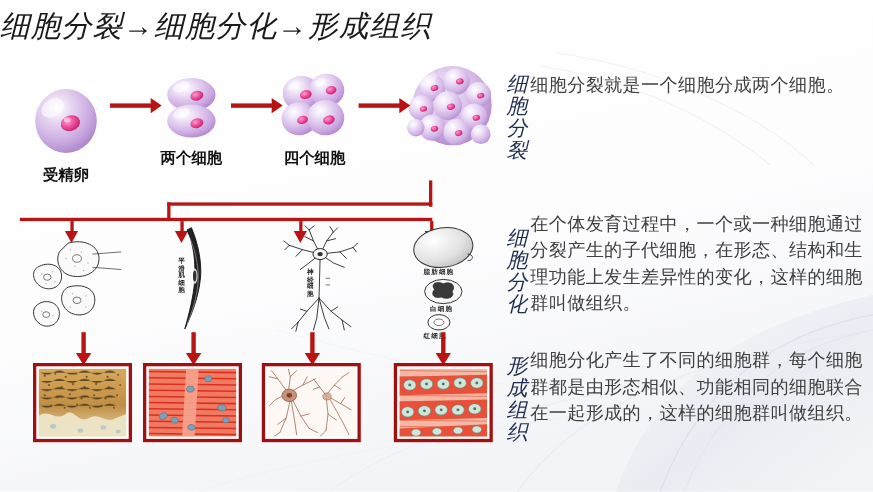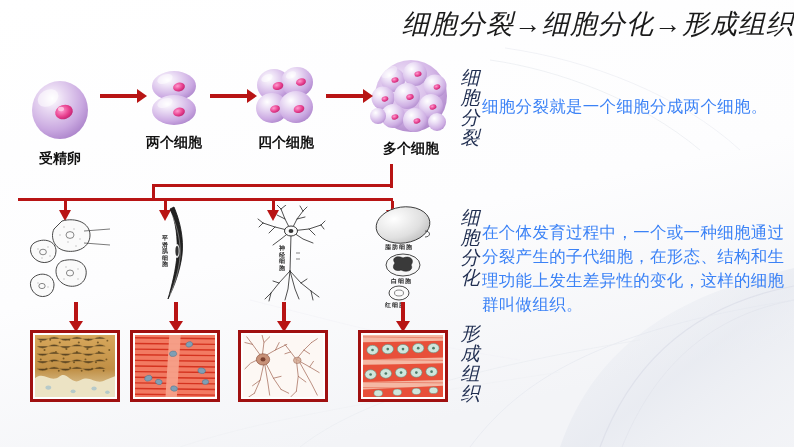--- a/index.html
+++ b/index.html
@@ -22,21 +22,21 @@
     z-index: 0;
     pointer-events: none;
   }
 
   
   .title {
     position: absolute;
     top: 4px;
     left: 0;
     width: 794px;
-    text-align: right;
+    text-align: left;
     font-size: 27px;
     line-height: 40px;
     color: #1a1a1a;
     font-family: "Liberation Serif", "DejaVu Serif", serif;
     font-style: italic;
     font-weight: 400;
     letter-spacing: 1px;
     white-space: nowrap;
     z-index: 6;
   }
@@ -154,27 +154,26 @@
     font-size: 19px;
     line-height: 20px;
     color: #1f2d50;
     width: 24px;
     text-align: center;
     flex: 0 0 24px;
     margin-top: 2px;
   }
   .vlabel span { display: block; }
   .btext {
-    font-family: Liberation Serif, serif;
+    font-family: Liberation Sans, sans-serif;
     font-size: 16.5px;
     line-height: 24px;
-    color: #3b82f6;
+    color: #404040;
     flex: 1;
     letter-spacing: 0.3px;
-    margin-top: 29px;
   }
 </style>
 </head>
 <body>
 
 <svg class="bg-deco" width="794" height="447" viewBox="0 0 794 447">
   <defs>
     <linearGradient id="bgGrad" x1="0" y1="0" x2="0.4" y2="1">
       <stop offset="0%" stop-color="#ffffff"></stop>
       <stop offset="60%" stop-color="#fdfdfe"></stop>
@@ -319,21 +318,20 @@
       <ellipse cx="32" cy="22" rx="3.6" ry="2.7" fill="url(#nucD)" transform="rotate(-15 32 22)"></ellipse>
       <ellipse cx="55" cy="16" rx="3.6" ry="2.7" fill="url(#nucD)" transform="rotate(-15 55 16)"></ellipse>
       <ellipse cx="74" cy="29" rx="3.4" ry="2.5" fill="url(#nucD)" transform="rotate(-15 74 29)"></ellipse>
       <ellipse cx="22" cy="41" rx="3.4" ry="2.5" fill="url(#nucD)" transform="rotate(-15 22 41)"></ellipse>
       <ellipse cx="47" cy="39" rx="3.8" ry="2.8" fill="url(#nucD)" transform="rotate(-15 47 39)"></ellipse>
       <ellipse cx="70" cy="49" rx="3.5" ry="2.6" fill="url(#nucD)" transform="rotate(-15 70 49)"></ellipse>
       <ellipse cx="32" cy="59" rx="3.5" ry="2.6" fill="url(#nucD)" transform="rotate(-15 32 59)"></ellipse>
       <ellipse cx="54" cy="63" rx="3.5" ry="2.6" fill="url(#nucD)" transform="rotate(-15 54 63)"></ellipse>
       <ellipse cx="26" cy="14" rx="9" ry="5" fill="#fff" opacity="0.35" transform="rotate(-30 26 14)"></ellipse>
     </svg>
-    <div class="stage-label">多个细胞</div>
   </div>
 </div>
 
 <div class="tree">
 
   <div class="tree-seg" style="left:390px; top:4px; width:3px; height:24px;"></div>
 
   <div class="tree-seg" style="left:152px; top:24px; width:241px; height:3px;"></div>
 
   <div class="tree-seg" style="left:18px; top:38px; width:375px; height:3px;"></div>
@@ -681,13 +679,14 @@
   <div class="btext">在个体发育过程中，一个或一种细胞通过分裂产生的子代细胞，在形态、结构和生理功能上发生差异性的变化，这样的细胞群叫做组织。</div>
 </div>
 
 <div class="textblock" style="left:458px; top:316px; width:332px;">
   <div class="vlabel" style="margin-top:8px;">
     <span>形</span>
     <span>成</span>
     <span>组</span>
     <span>织</span>
   </div>
+  <div class="btext">细胞分化产生了不同的细胞群，每个细胞群都是由形态相似、功能相同的细胞联合在一起形成的，这样的细胞群叫做组织。</div>
 </div>
 
 </body></html>

